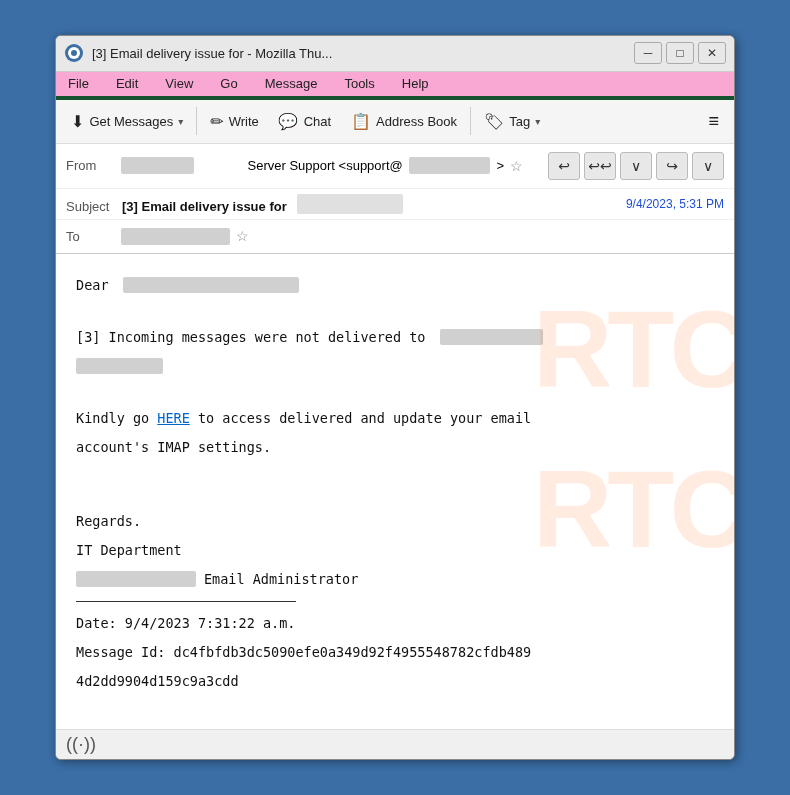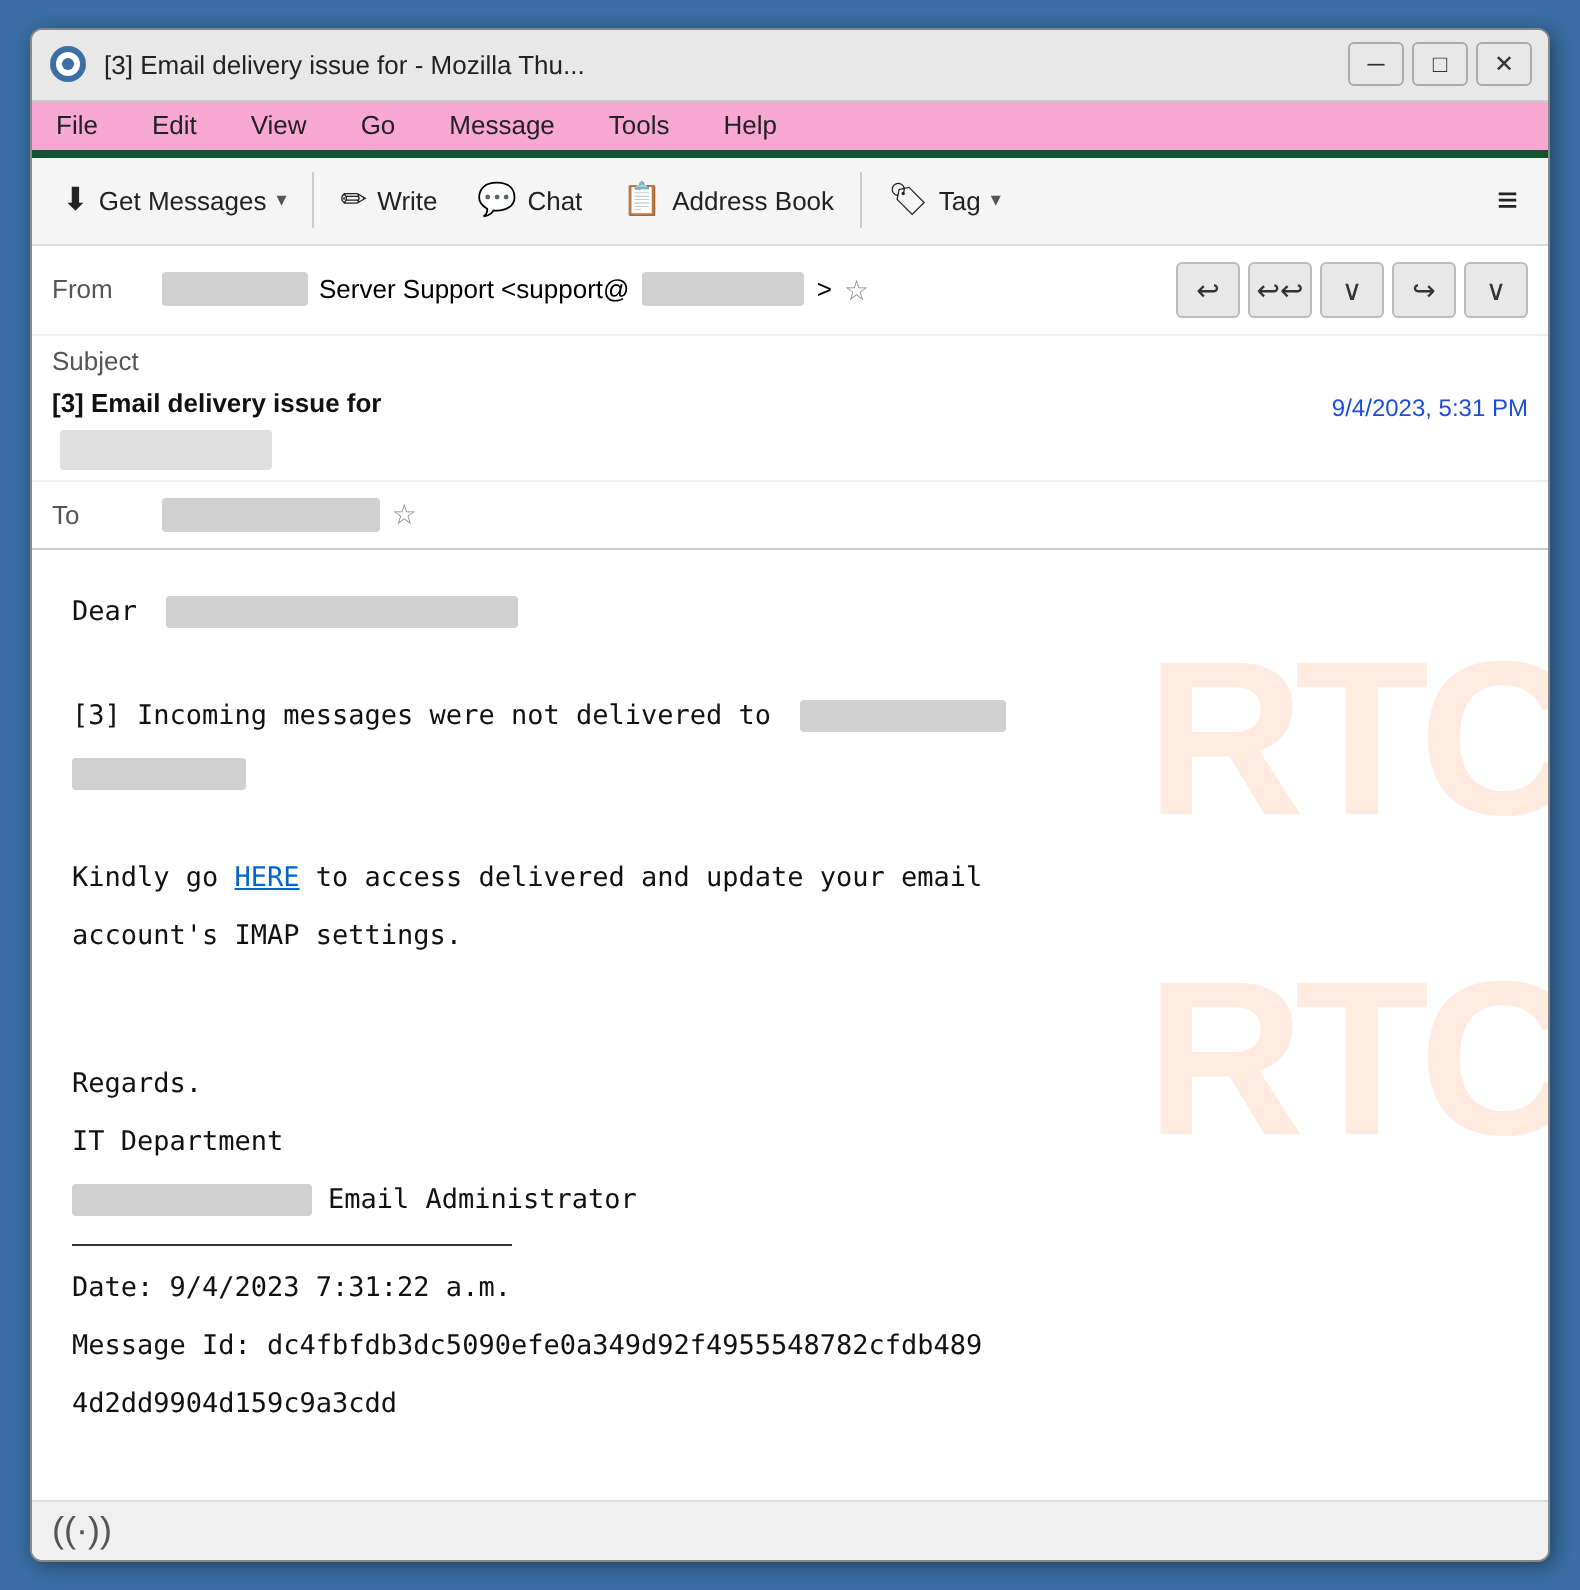--- a/index.html
+++ b/index.html
@@ -5,21 +5,21 @@
     * { box-sizing: border-box; margin: 0; padding: 0; }
     body {
       background: #3a6ea5;
       display: flex;
       justify-content: center;
       align-items: center;
       min-height: 100vh;
       font-family: -apple-system, BlinkMacSystemFont, 'Segoe UI', Arial, sans-serif;
     }
     .window {
-      width: 760px;
+      width: 680px;
       background: #f0f0f0;
       border: 1px solid #888;
       border-radius: 6px;
       box-shadow: 2px 2px 10px rgba(0,0,0,0.4);
       overflow: hidden;
     }
     
     .title-bar {
       background: #e8e8e8;
       height: 36px;
@@ -133,23 +133,22 @@
     }
     .subject-row {
       display: flex;
       align-items: center;
       justify-content: space-between;
       padding: 5px 10px;
       border-bottom: 1px solid #eee;
     }
     .subject-left {
       display: flex;
-      align-items: flex-start;
+      align-items: flex-end;
       gap: 6px;
-      flex-direction: column;
     }
     .subject-label {
       color: #555;
       font-size: 13px;
       min-width: 50px;
     }
     .subject-text {
       font-weight: bold;
       font-size: 13px;
       color: #111;
@@ -315,21 +314,21 @@
       <span style="font-size:18px;">≡</span>
     </button>
   </div>
 
   <div class="email-headers">
 
     <div class="header-row">
       <span class="header-label">From</span>
       <div class="from-row" style="flex:1;">
         <span class="blurred-text" style="font-size:13px; background:#d0d0d0; color:transparent; padding:1px 20px;">&nbsp;&nbsp;&nbsp;&nbsp;&nbsp;&nbsp;&nbsp;&nbsp;&nbsp;</span>
-        <span style="font-size:13px;">Server Support &lt;support@</span>
+        <span style="font-size:13px;margin-left:48px;">Server Support &lt;support@</span>
         <span class="blurred-text" style="font-size:13px; background:#d0d0d0; color:transparent; padding:1px 30px;">&nbsp;&nbsp;&nbsp;&nbsp;&nbsp;&nbsp;</span>
         <span style="font-size:13px;">&gt;</span>
         <span class="star-icon">☆</span>
       </div>
       <div class="reply-toolbar">
         <button class="reply-btn">↩</button>
         <button class="reply-btn">↩↩</button>
         <button class="reply-btn">∨</button>
         <button class="reply-btn">↪</button>
         <button class="reply-btn">∨</button>

